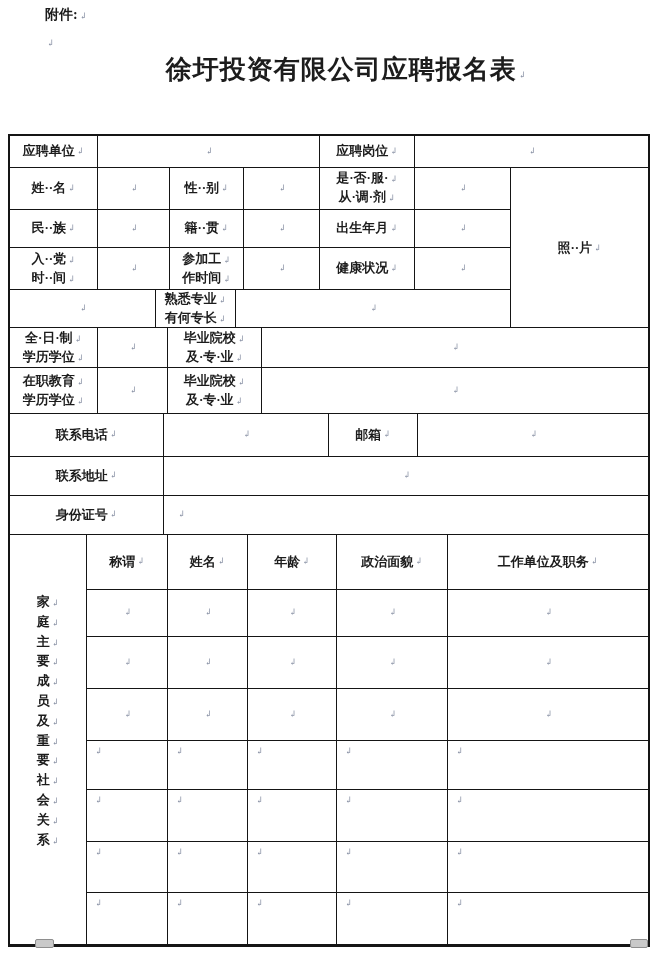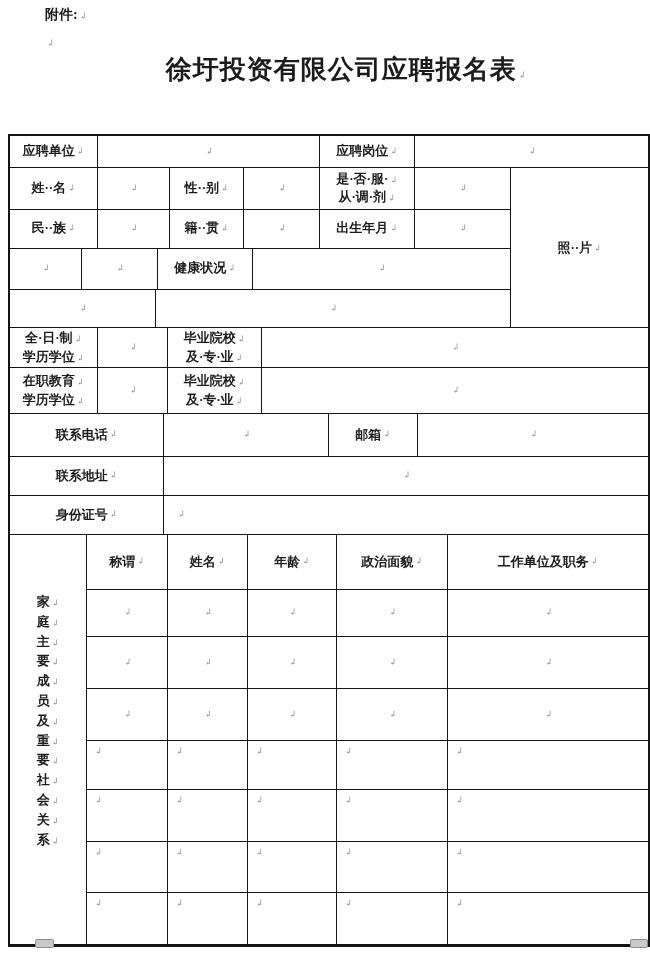--- a/index.html
+++ b/index.html
@@ -112,37 +112,46 @@
             </div>
           <div class="cell lbl w95">
               <span>出生年月</span>
               <span class="pm">↲</span>
             </div>
           <div class="cell">
               <span class="pm">↲</span>
             </div>
         </div>
         <div class="row h42">
+          <div class="cell lbl w88">
+              <div><span>入··党</span><span class="pm">↲</span><br><span>时··间</span><span class="pm">↲</span></div>
+            </div>
           <div class="cell w72">
               <span class="pm">↲</span>
+            </div>
+          <div class="cell lbl w74">
+              <div><span>参加工</span><span class="pm">↲</span><br><span>作时间</span><span class="pm">↲</span></div>
             </div>
           <div class="cell w76">
               <span class="pm">↲</span>
             </div>
           <div class="cell lbl w95">
               <span>健康状况</span>
               <span class="pm">↲</span>
             </div>
           <div class="cell">
               <span class="pm">↲</span>
             </div>
         </div>
         <div class="row h37">
           <div class="cell w146">
               <span class="pm">↲</span>
+            </div>
+          <div class="cell lbl w80">
+              <div><span>熟悉专业</span><span class="pm">↲</span><br><span>有何专长</span><span class="pm">↲</span></div>
             </div>
           <div class="cell">
               <span class="pm">↲</span>
             </div>
         </div>
       </div>
       <div class="photo">
           <span>照··片</span>
           <span class="pm">↲</span>
         </div>

